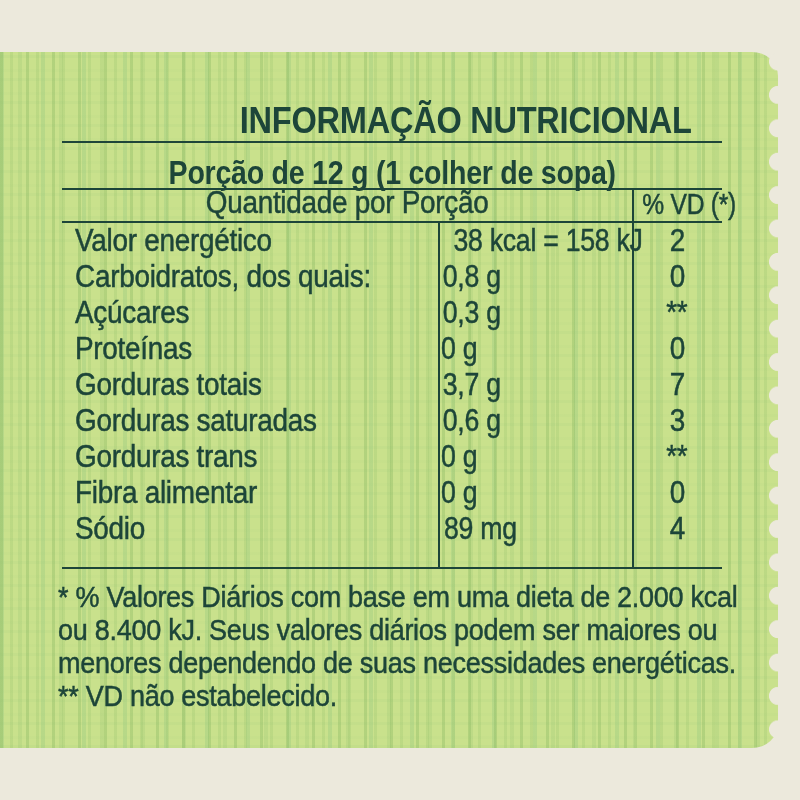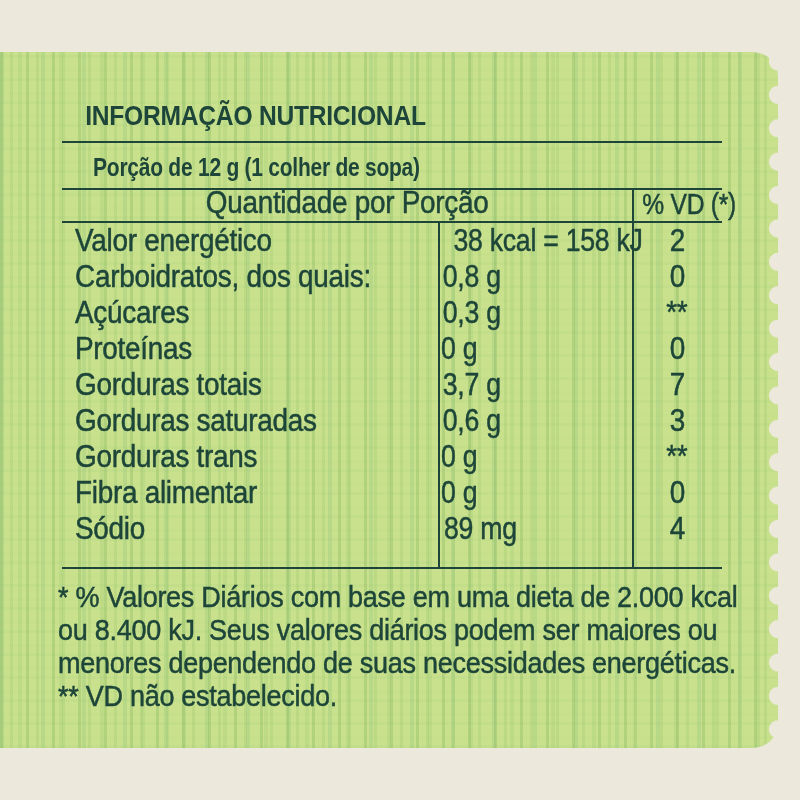--- a/index.html
+++ b/index.html
@@ -42,25 +42,25 @@
       var(--background) 8.6px, rgba(0,0,0,0) 9.4px);
     background-size:14px 33.4px;
     background-repeat:repeat-y;
     background-position:0 -7.2px;
   }
 
   .cx{display:inline-block;transform:scaleX(0.90);transform-origin:center center;white-space:nowrap;}
   .cx-left{transform-origin:left center;}
   .medium{-webkit-text-stroke:0.5px var(--ink);}
 
-  .title-row{position:absolute;left:62px;top:48px;width:660px;text-align:left;
-    font-size:28px;font-weight:bold;letter-spacing:-0.3px;}
+  .title-row{position:absolute;left:62px;top:48px;width:660px;text-align:right;
+    font-size:37px;font-weight:bold;letter-spacing:-0.3px;}
   .title-row .cx{transform:scaleX(0.88);}
-  .serving-row{position:absolute;left:62px;top:101px;width:660px;
-    font-size:25px;font-weight:bold;letter-spacing:-0.3px;}
+  .serving-row{position:absolute;left:62px;top:101px;width:660px;text-align:center;
+    font-size:34px;font-weight:bold;letter-spacing:-0.3px;}
   .serving-row .cx{transform:scaleX(0.84);}
 
   .rule{position:absolute;left:62px;width:660px;height:2px;background:var(--ink);}
   .rule-title{top:89px;}
   .rule-header-top{top:136px;}
   .rule-header-bottom{top:169px;}
   .rule-bottom{top:515px;}
 
   .vline{position:absolute;width:2px;background:var(--ink);}
   .vline-amount{left:438px;top:170px;height:347px;}

